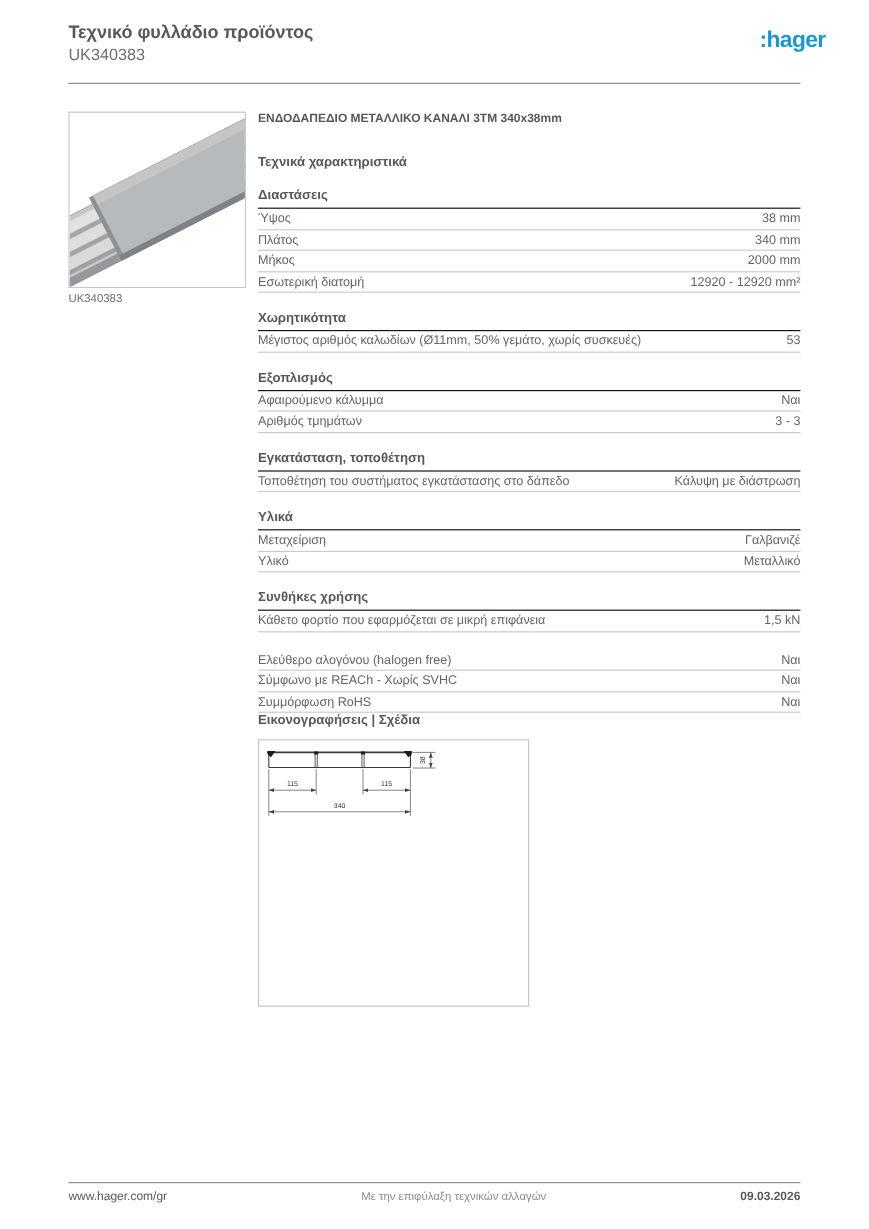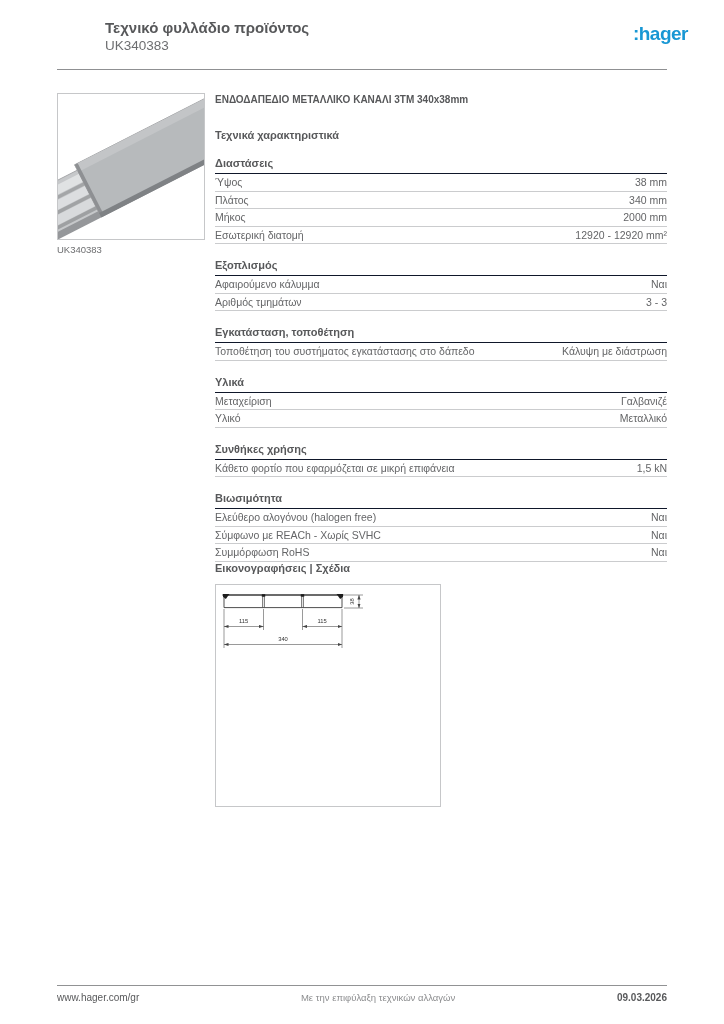--- a/index.html
+++ b/index.html
@@ -2,21 +2,21 @@
 <html><head>
 <meta charset="utf-8">
 <style>
   * { margin:0; padding:0; box-sizing:border-box; }
   html,body { background:#ffffff; }
   .page {
     position:relative; width:724px; height:1024px; background:#ffffff;
     font-family:"Liberation Sans", sans-serif; color:#58595b; overflow:hidden;
   }
   
-  .header { position:absolute; left:57px; top:19px; right:36px;margin-left:48px; }
+  .header { position:absolute; left:57px; top:19px; right:36px; }
   .header-title { font-size:15px; font-weight:bold; color:#57585a; line-height:18px; }
   .header-code  { font-size:13.5px; color:#6d6e70; line-height:17px; }
   .logo { position:absolute; right:0; top:0; font-size:19px; font-weight:bold;
           letter-spacing:-0.5px; line-height:30px; }
   .header-rule { position:absolute; left:57px; right:57px; top:69px; height:1px; background:#8f9092; }
   
   .image-box { position:absolute; left:57px; top:93px; width:148px; height:147px;
                border:1px solid #c6c7c9; background:#fff; overflow:hidden; }
   .image-caption { position:absolute; left:57px; top:244px; font-size:9.5px; color:#6d6e70; }
   
@@ -94,20 +94,27 @@
           <div class="spec-row">
             <span class="spec-label">Μήκος</span>
             <span class="spec-value">2000 mm</span>
           </div>
           <div class="spec-row">
             <span class="spec-label">Εσωτερική διατομή</span>
             <span class="spec-value">12920 - 12920 mm²</span>
           </div>
         </div>
         <div class="section">
+          <div class="section-heading">Χωρητικότητα</div>
+          <div class="spec-row">
+            <span class="spec-label">Μέγιστος αριθμός καλωδίων (Ø11mm, 50% γεμάτο, χωρίς συσκευές)</span>
+            <span class="spec-value">53</span>
+          </div>
+        </div>
+        <div class="section">
           <div class="section-heading">Εξοπλισμός</div>
           <div class="spec-row">
             <span class="spec-label">Αφαιρούμενο κάλυμμα</span>
             <span class="spec-value">Ναι</span>
           </div>
           <div class="spec-row">
             <span class="spec-label">Αριθμός τμημάτων</span>
             <span class="spec-value">3 - 3</span>
           </div>
         </div>
@@ -130,21 +137,20 @@
           </div>
         </div>
         <div class="section">
           <div class="section-heading">Συνθήκες χρήσης</div>
           <div class="spec-row">
             <span class="spec-label">Κάθετο φορτίο που εφαρμόζεται σε μικρή επιφάνεια</span>
             <span class="spec-value">1,5 kN</span>
           </div>
         </div>
         <div class="section">
-          <div class="section-heading">Βιωσιμότητα</div>
           <div class="spec-row">
             <span class="spec-label">Ελεύθερο αλογόνου (halogen free)</span>
             <span class="spec-value">Ναι</span>
           </div>
           <div class="spec-row">
             <span class="spec-label">Σύμφωνο με REACh - Χωρίς SVHC</span>
             <span class="spec-value">Ναι</span>
           </div>
           <div class="spec-row">
             <span class="spec-label">Συμμόρφωση RoHS</span>

